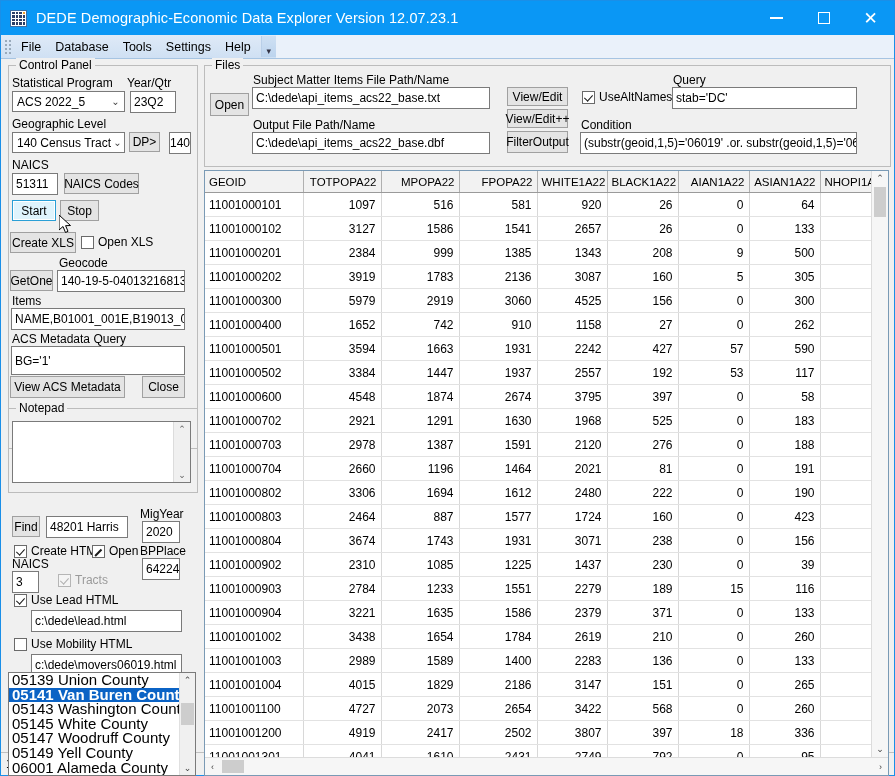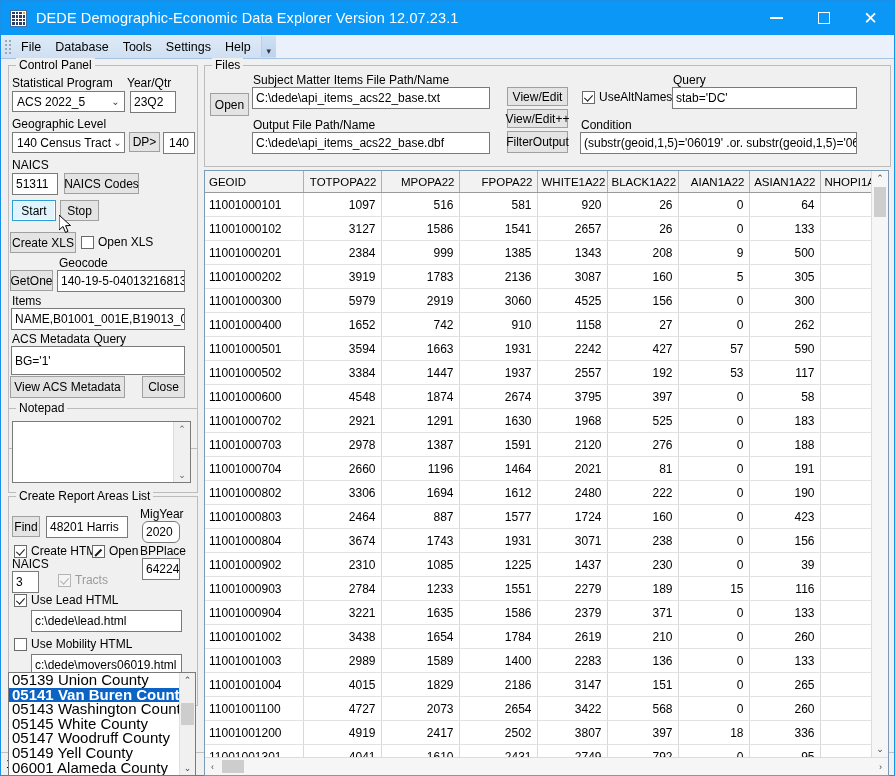--- a/index.html
+++ b/index.html
@@ -282,21 +282,21 @@
     </div>
 
     <div class="lbl" style="left:11px;top:58px;">Geographic Level</div>
     <div class="combo" style="left:11px;top:73px;width:113px;height:21px;">
       <span>140 Census Tract</span>
       <span class="arrow">⌄</span>
     </div>
     <div class="btn" style="left:128px;top:73px;width:31px;height:20px;">
       <span>DP&gt;</span>
     </div>
-    <div class="tbox" style="left:162px;top:73px;width:32px;height:20px;justify-content:center;">
+    <div class="tbox" style="left:168px;top:73px;width:22px;height:20px;justify-content:center;">
       <span>140</span>
     </div>
 
     <div class="lbl" style="left:11px;top:99px;">NAICS</div>
     <div class="tbox" style="left:11px;top:114px;width:46px;height:21px;">
       <span>51311</span>
     </div>
     <div class="btn" style="left:63px;top:114px;width:75px;height:21px;">
       <span>NAICS Codes</span>
     </div>
@@ -345,32 +345,29 @@
       <span class="legend">Notepad</span>
     </div>
     <div class="notepad" style="left:11px;top:362px;width:179px;height:62px;">
       <div style="flex:1;padding:2px 3px;font-size:12px;"></div>
       <div class="vscroll">
         <span class="ar">⌃</span>
         <span class="ar">⌄</span>
       </div>
     </div>
 
-    <div class="gbox" style="left:7px;top:437px;width:188px;height:208px;">
-      <span class="legend">Create Report Areas List</span>
-    </div>
 
     <div class="btn" style="left:11px;top:457px;width:28px;height:21px;">
       <span>Find</span>
     </div>
     <div class="tbox" style="left:45px;top:457px;width:82px;height:21px;">
       <span>48201 Harris</span>
     </div>
     <div class="lbl" style="left:139px;top:448px;">MigYear</div>
-    <div class="tbox" style="left:141px;top:462px;width:38px;height:20px;border-radius:6px;">
+    <div class="tbox" style="left:141px;top:462px;width:38px;height:20px;">
       <span>2020</span>
     </div>
     <div class="lbl" style="left:139px;top:485px;">BPPlace</div>
     <div class="tbox" style="left:141px;top:499px;width:38px;height:20px;">
       <span>64224</span>
     </div>
 
     <div class="chk on" style="left:13px;top:485px;">
       <span class="box"></span>
       <span>Create HTM</span>

